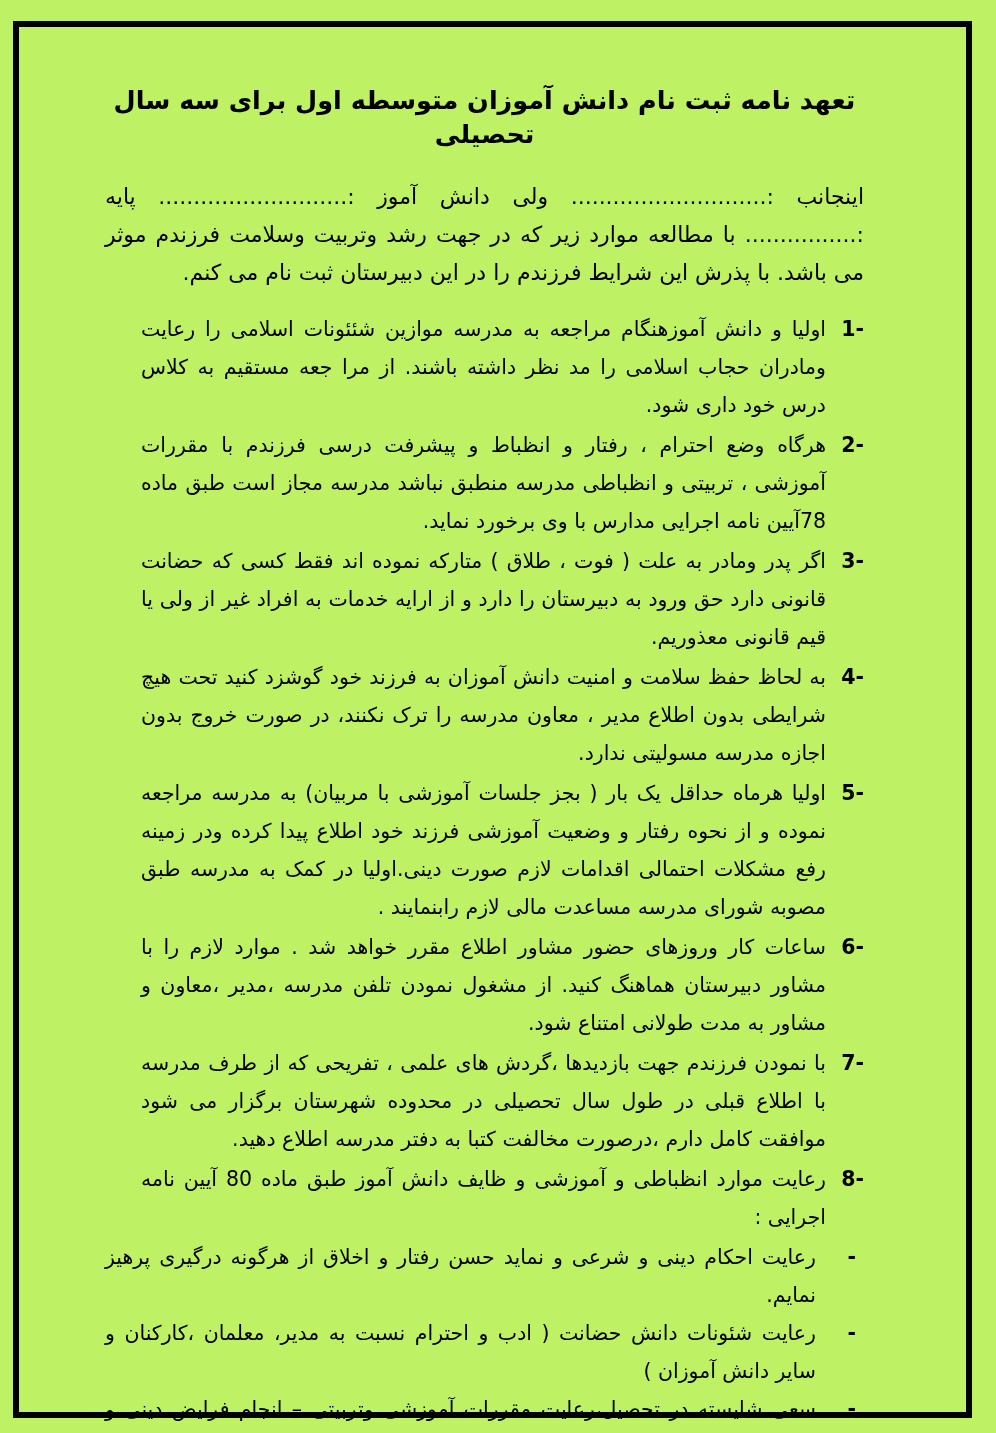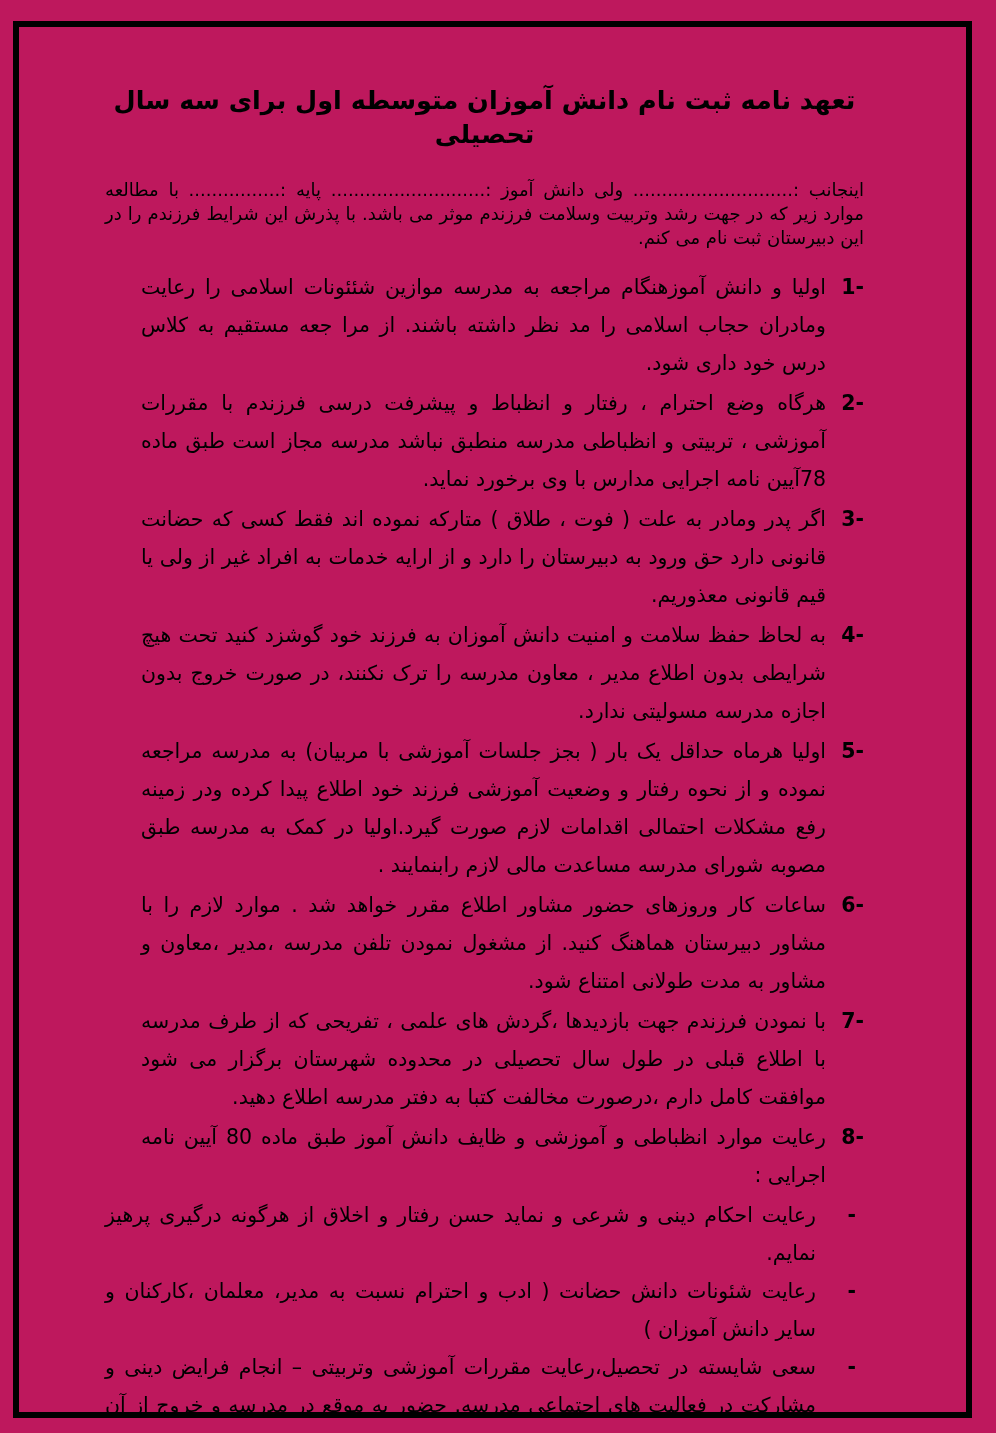--- a/index.html
+++ b/index.html
@@ -4,21 +4,21 @@
 <style>
   html, body {
     margin: 0;
     padding: 0;
     background: #ffffff;
   }
   .page {
     position: relative;
     width: 996px;
     height: 1433px;
-    background: #be185d;
+    background: #bef264;
     overflow: hidden;
     font-family: "DejaVu Sans", "Liberation Sans", sans-serif;
   }
   .frame {
     position: absolute;
     left: 13px;
     top: 21px;
     width: 959px;
     height: 1397px;
     border: 6px solid #000000;
@@ -38,22 +38,22 @@
   .doc-title {
     font-size: 25.5px;
     font-weight: bold;
     text-align: center;
     line-height: 1.35;
     color: #000000;
     margin: 0 0 26px 0;
     letter-spacing: 0px;
   }
   .intro {
-    font-size: 18px;
-    line-height: 24px;
+    font-size: 22px;
+    line-height: 38px;
     text-align: justify;
     text-align-last: right;
     color: #000000;
     margin: 0 0 18px 0;
   }
   ol.items {
     list-style: none;
     margin: 0;
     padding: 0;
   }
@@ -142,21 +142,21 @@
         <span class="body">اگر پدر ومادر به علت ( فوت ، طلاق ) متارکه نموده اند فقط کسی که حضانت قانونی دارد حق ورود به دبیرستان را دارد و از ارایه خدمات به افراد غیر از ولی یا قیم قانونی معذوریم.</span>
       </li>
 
       <li class="item">
         <span class="marker">4-</span>
         <span class="body">به لحاظ حفظ سلامت و امنیت دانش آموزان به فرزند خود گوشزد کنید تحت هیچ شرایطی بدون اطلاع مدیر ، معاون مدرسه را ترک نکنند، در صورت خروج بدون اجازه مدرسه مسولیتی ندارد.</span>
       </li>
 
       <li class="item">
         <span class="marker">5-</span>
-        <span class="body">اولیا هرماه حداقل یک بار ( بجز جلسات آموزشی با مربیان) به مدرسه مراجعه نموده و از نحوه رفتار و وضعیت آموزشی فرزند خود اطلاع پیدا کرده ودر زمینه رفع مشکلات احتمالی اقدامات لازم صورت گیرد.اولیا در کمک به مدرسه طبق مصوبه شورای مدرسه مساعدت مالی لازم رابنمایند .</span>
+        <span class="body">اولیا هرماه حداقل یک بار ( بجز جلسات آموزشی با مربیان) به مدرسه مراجعه نموده و از نحوه رفتار و وضعیت آموزشی فرزند خود اطلاع پیدا کرده ودر زمینه رفع مشکلات احتمالی اقدامات لازم صورت دینی.اولیا در کمک به مدرسه طبق مصوبه شورای مدرسه مساعدت مالی لازم رابنمایند .</span>
       </li>
 
       <li class="item">
         <span class="marker">6-</span>
         <span class="body">ساعات کار وروزهای حضور مشاور اطلاع مقرر خواهد شد . موارد لازم را با مشاور دبیرستان هماهنگ کنید. از مشغول نمودن تلفن مدرسه ،مدیر ،معاون و مشاور به مدت طولانی امتناع شود.</span>
       </li>
 
       <li class="item">
         <span class="marker">7-</span>
         <span class="body">با نمودن فرزندم جهت بازدیدها ،گردش های علمی ، تفریحی که از طرف مدرسه با اطلاع قبلی در طول سال تحصیلی در محدوده شهرستان برگزار می شود موافقت کامل دارم ،درصورت مخالفت کتبا به دفتر مدرسه اطلاع دهید.</span>

